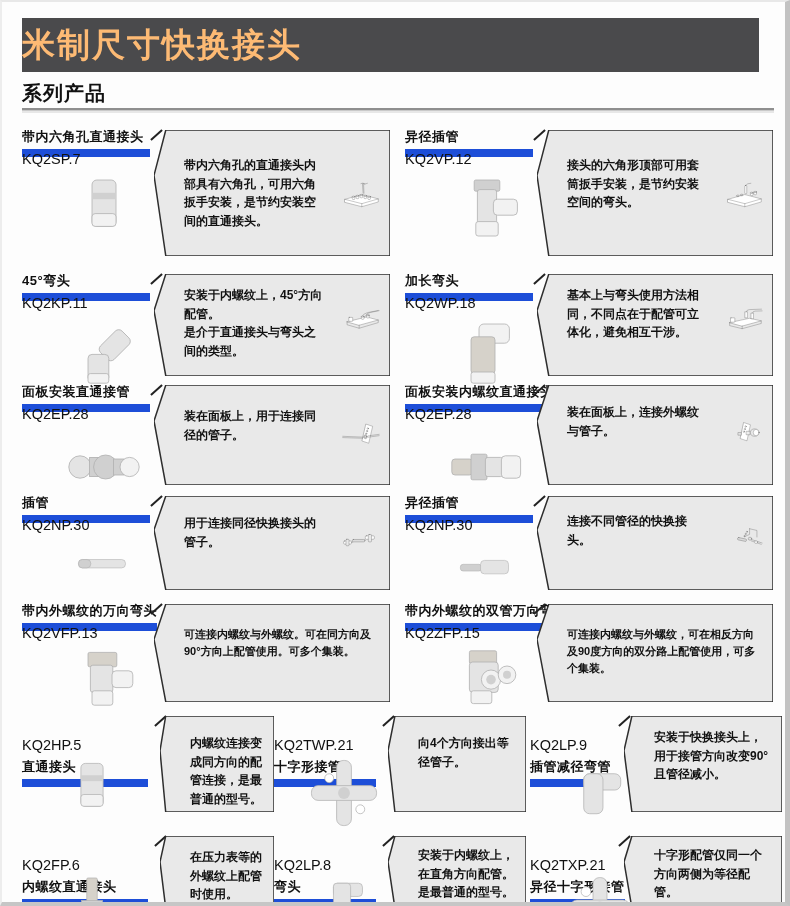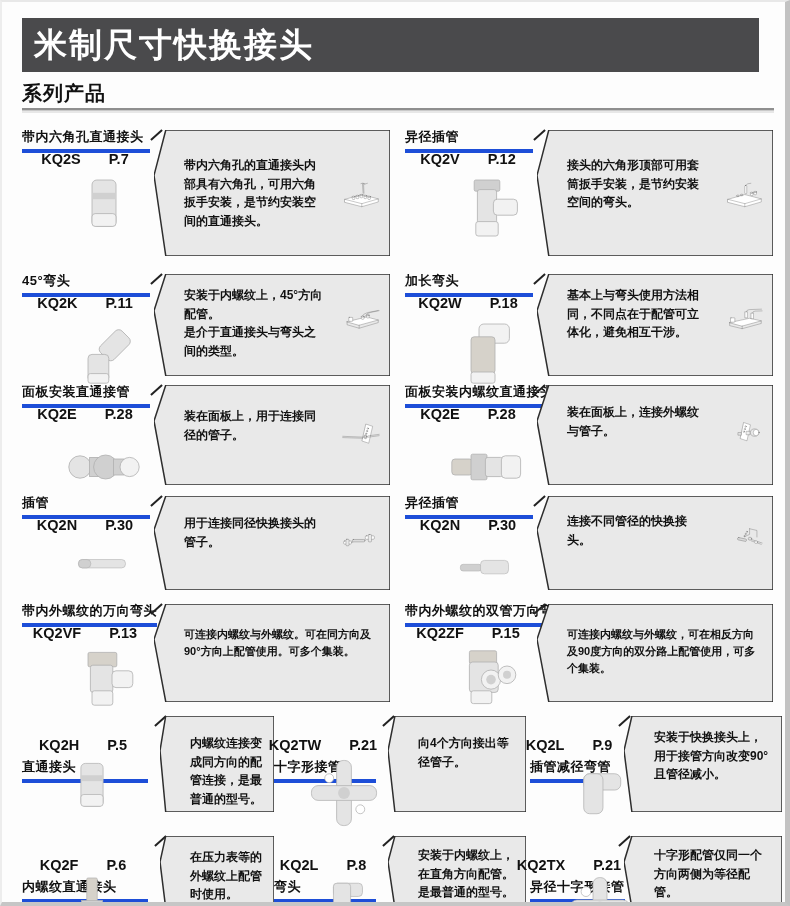--- a/index.html
+++ b/index.html
@@ -2,34 +2,34 @@
 <html><head>
 <meta charset="utf-8">
 <style>
   html,body{margin:0;padding:0;background:#9e9e9e;}
   .page{position:relative;width:790px;height:906px;background:#fdfdfd;box-sizing:border-box;
     border-left:2px solid #ededed;border-top:2px solid #e8e8e8;
     border-right:5px solid #c2c2c2;border-bottom:4px solid #c6c6c6;
     overflow:hidden;font-family:"Liberation Sans",sans-serif;color:#111;}
   .hbar{position:absolute;left:20px;top:16px;width:737px;height:54px;background:#4a4a4c;
     display:flex;align-items:center;}
-  .hbar span{color:#ffffff;font-size:33px;font-weight:900;letter-spacing:2px;padding-left:12px;}
+  .hbar span{color:#fdba74;font-size:33px;font-weight:900;letter-spacing:2px;}
   .sub{position:absolute;left:20px;top:78px;font-size:20px;font-weight:700;letter-spacing:1px;}
   .rule{position:absolute;left:20px;top:106px;width:752px;height:5px;
     background:linear-gradient(180deg,#8f8f8f 0 2px,#c9c9c9 2px 3px,#e7e7e7 3px 5px);}
   .e{position:absolute;}
   .e.w{width:368px;}
   .e.n{width:252px;--cl:118px;}
   .t{position:absolute;left:0;top:0;font-size:13px;font-weight:800;letter-spacing:.5px;
-    border-bottom:4px solid #1d4ed8;padding-bottom:3px;width:max-content;min-width:128px;white-space:nowrap;}
+    border-bottom:8px solid #1d4ed8;padding-bottom:3px;width:max-content;min-width:128px;white-space:nowrap;}
   .n .t{min-width:calc(var(--cl) - 12px);margin-top:44px;}
   .conn{position:absolute;left:127px;top:6px;width:15px;border-top:2px solid #222;transform:rotate(-42deg);}
   .n .conn{left:calc(var(--cl) - 7px);}
-  .mr{position:absolute;left:0;top:23px;width:126px;display:flex;justify-content:center;
-    font-size:14.5px;font-weight:700;gap:28px;}
+  .mr{position:absolute;left:0;top:23px;width:126px;display:flex;justify-content:flex-start;
+    font-size:14.5px;font-weight:400;}
   .n .mr{width:calc(var(--cl) - 16px);}
   .p{cursor:pointer;}
   .ph{position:absolute;left:36px;top:44px;width:92px;height:80px;}
   .n .ph{left:28px;top:42px;width:84px;height:74px;}
   .co{position:absolute;left:132px;top:2px;right:0;height:var(--ch,100px);}
   .n .co{left:var(--cl);}
   .cb{position:absolute;left:0;top:0;width:100%;height:100%;}
   .cb polygon{fill:#e9e9e9;stroke:#2e2e2e;stroke-width:1.5;vector-effect:non-scaling-stroke;}
   .ci{position:absolute;left:0;top:0;right:0;bottom:0;display:flex;
     padding:var(--dt,12px) 10px 16px 30px;box-sizing:border-box;gap:13px;}

